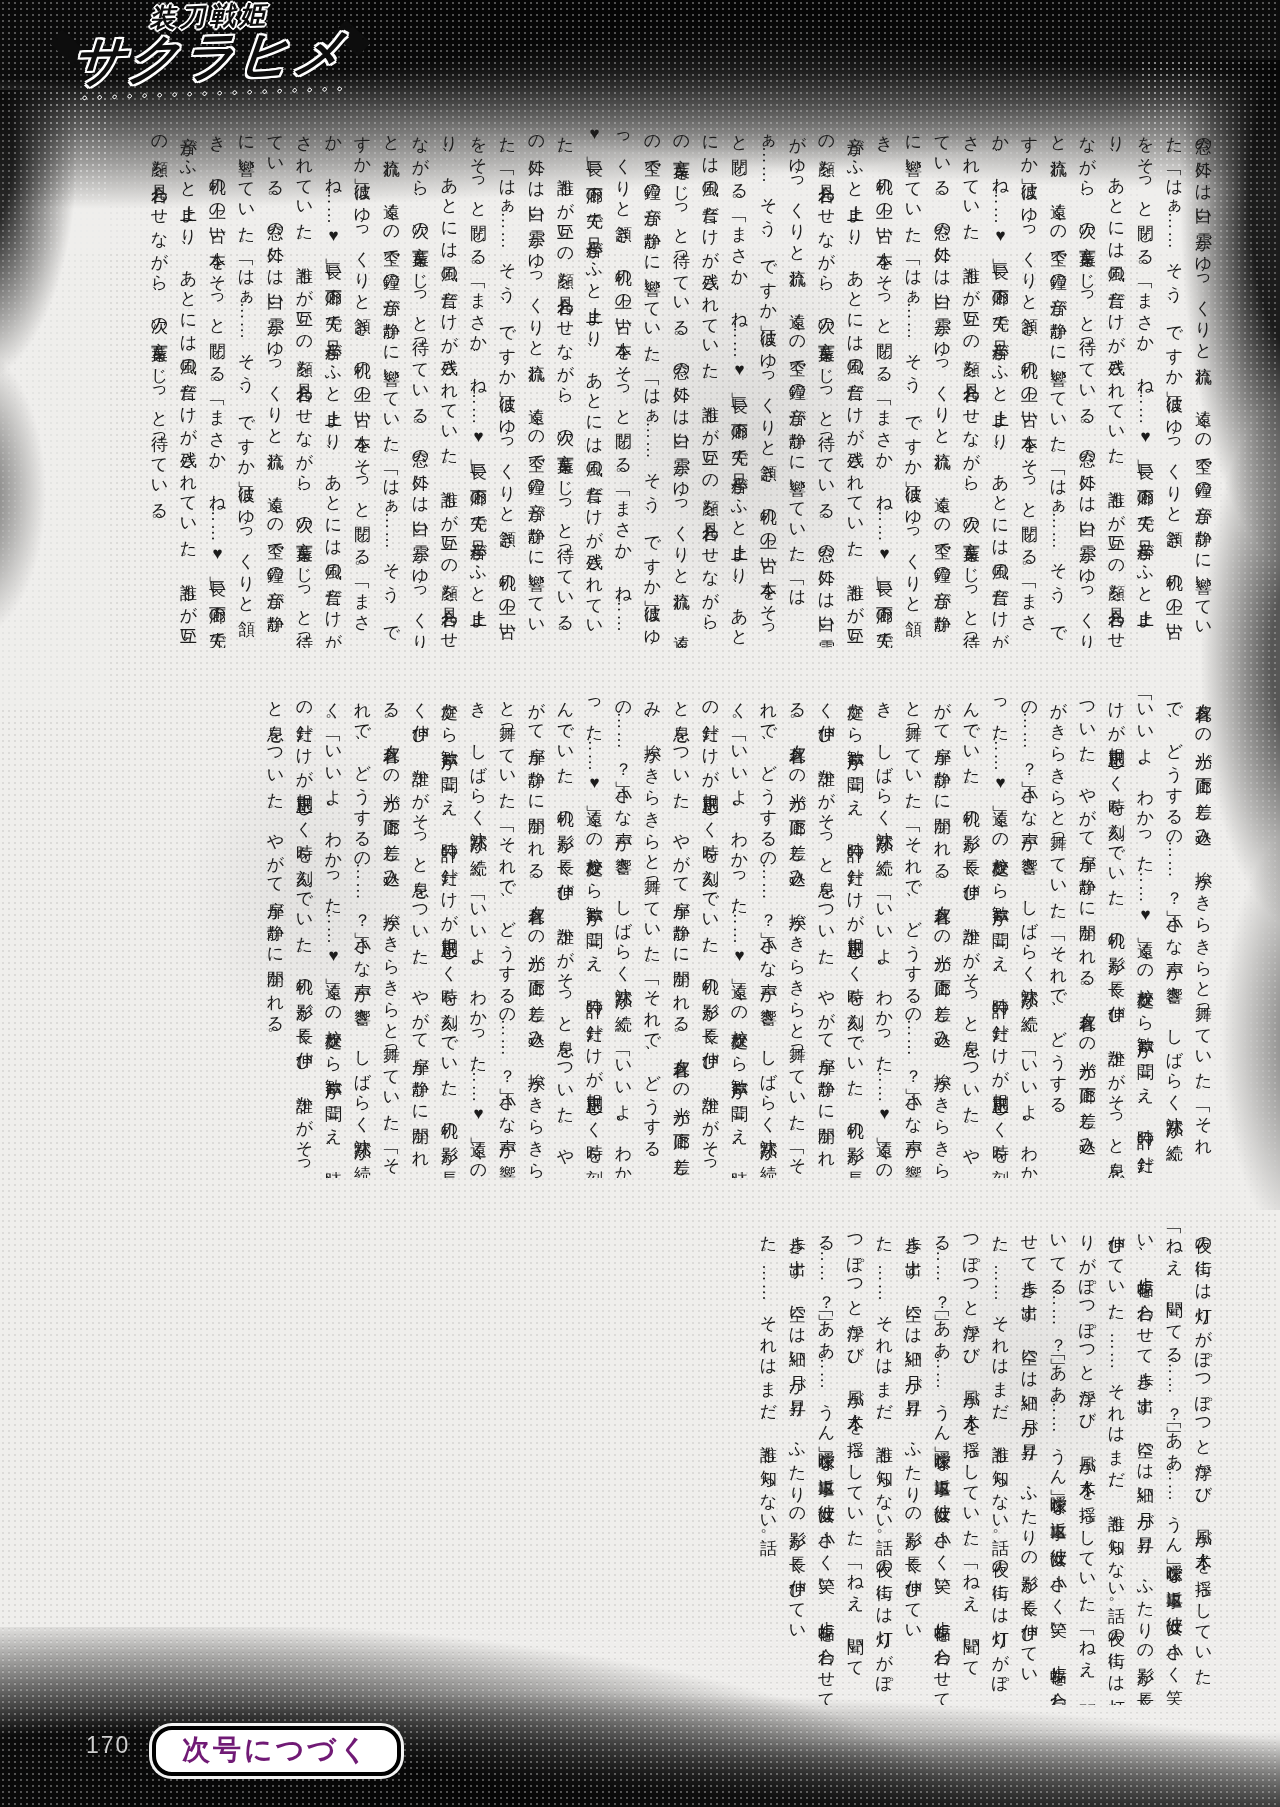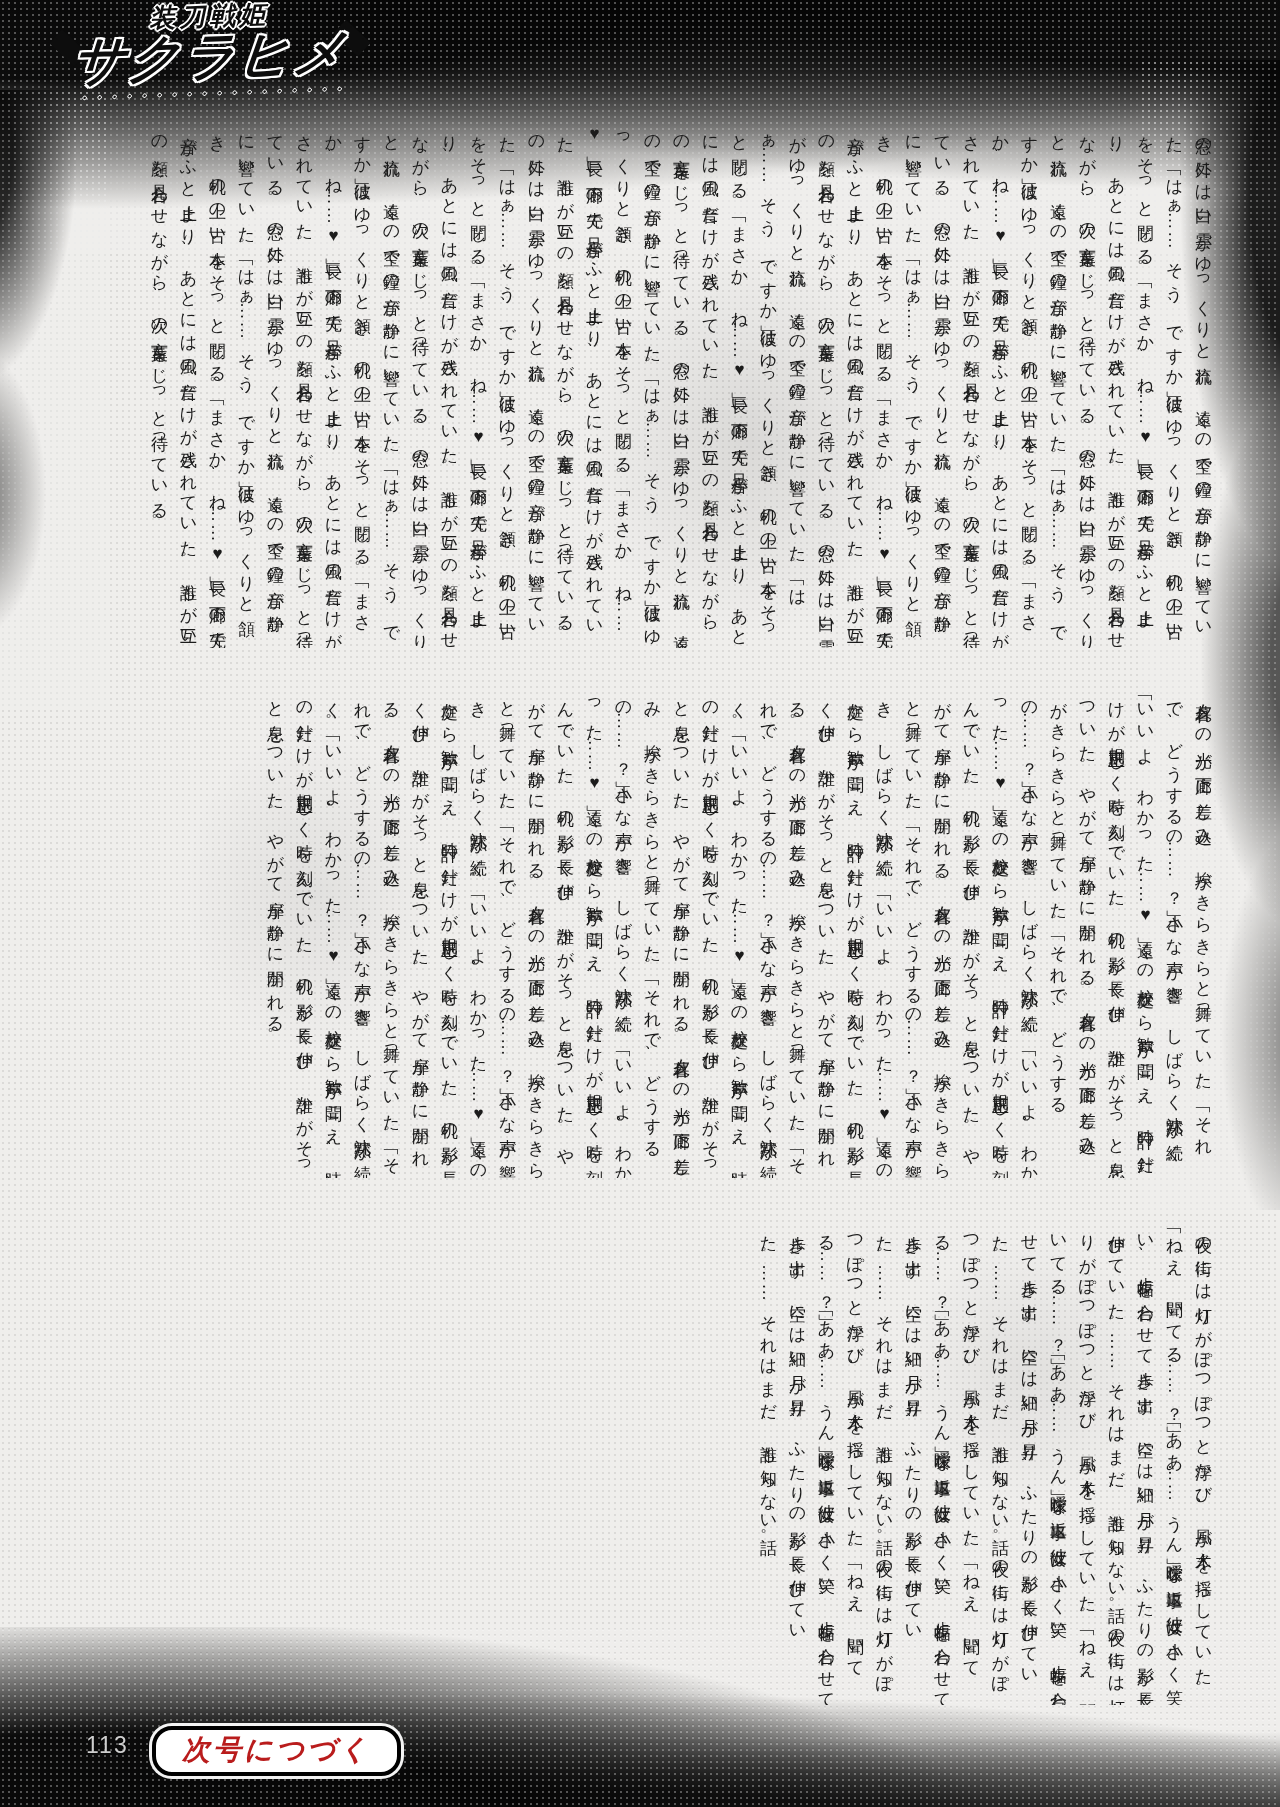--- a/index.html
+++ b/index.html
@@ -106,21 +106,21 @@
     font-family:"Liberation Sans","DejaVu Sans",sans-serif;
     text-shadow:0 0 3px rgba(0,0,0,0.6);
   }
   .next-banner{
     position:absolute;left:152px;top:1726px;z-index:7;
     background:#ffffff;border:4px solid #000;border-radius:20px;
     box-shadow:0 0 0 3px rgba(255,255,255,0.95);
     padding:6px 26px 8px 26px;
   }
   .next-banner span{
-    font-size:28px;font-weight:bold;font-style:italic;color:#b91c1c;
+    font-size:28px;font-weight:bold;color:#701a75;
     letter-spacing:3px;line-height:1;
   }
 </style>
 </head>
 <body>
 
 <div class="dots-dark"></div>
 <div class="wash wash-a"></div>
 <div class="wash wash-b"></div>
 <div class="wash wash-c"></div>
@@ -134,16 +134,16 @@
   <div class="burst burst-right"></div>
   <div class="logo-top">装刀戦姫</div>
   <div class="logo-main">サクラヒメ</div>
   <div class="logo-sub">・・・・・・・・・・・・・・・・・・</div>
 </div>
 
 <div class="band band-1">窓の外には白い雲がゆっくりと流れ、遠くの空で鐘の音が静かに響いていた。「はぁ……そう、ですか」彼はゆっくりと頷き、机の上の古い本をそっと閉じる。「まさか、ね……♥」長い廊下の先で足音がふと止まり、あとには風の音だけが残されていた。誰もが互いの顔を見合わせながら、次の言葉をじっと待っている。窓の外には白い雲がゆっくりと流れ、遠くの空で鐘の音が静かに響いていた。「はぁ……そう、ですか」彼はゆっくりと頷き、机の上の古い本をそっと閉じる。「まさか、ね……♥」長い廊下の先で足音がふと止まり、あとには風の音だけが残されていた。誰もが互いの顔を見合わせながら、次の言葉をじっと待っている。窓の外には白い雲がゆっくりと流れ、遠くの空で鐘の音が静かに響いていた。「はぁ……そう、ですか」彼はゆっくりと頷き、机の上の古い本をそっと閉じる。「まさか、ね……♥」長い廊下の先で足音がふと止まり、あとには風の音だけが残されていた。誰もが互いの顔を見合わせながら、次の言葉をじっと待っている。窓の外には白い雲がゆっくりと流れ、遠くの空で鐘の音が静かに響いていた。「はぁ……そう、ですか」彼はゆっくりと頷き、机の上の古い本をそっと閉じる。「まさか、ね……♥」長い廊下の先で足音がふと止まり、あとには風の音だけが残されていた。誰もが互いの顔を見合わせながら、次の言葉をじっと待っている。窓の外には白い雲がゆっくりと流れ、遠くの空で鐘の音が静かに響いていた。「はぁ……そう、ですか」彼はゆっくりと頷き、机の上の古い本をそっと閉じる。「まさか、ね……♥」長い廊下の先で足音がふと止まり、あとには風の音だけが残されていた。誰もが互いの顔を見合わせながら、次の言葉をじっと待っている。窓の外には白い雲がゆっくりと流れ、遠くの空で鐘の音が静かに響いていた。「はぁ……そう、ですか」彼はゆっくりと頷き、机の上の古い本をそっと閉じる。「まさか、ね……♥」長い廊下の先で足音がふと止まり、あとには風の音だけが残されていた。誰もが互いの顔を見合わせながら、次の言葉をじっと待っている。窓の外には白い雲がゆっくりと流れ、遠くの空で鐘の音が静かに響いていた。「はぁ……そう、ですか」彼はゆっくりと頷き、机の上の古い本をそっと閉じる。「まさか、ね……♥」長い廊下の先で足音がふと止まり、あとには風の音だけが残されていた。誰もが互いの顔を見合わせながら、次の言葉をじっと待っている。窓の外には白い雲がゆっくりと流れ、遠くの空で鐘の音が静かに響いていた。「はぁ……そう、ですか」彼はゆっくりと頷き、机の上の古い本をそっと閉じる。「まさか、ね……♥」長い廊下の先で足音がふと止まり、あとには風の音だけが残されていた。誰もが互いの顔を見合わせながら、次の言葉をじっと待っている。</div>
 <div class="band band-2">夕暮れの光が廊下に差し込み、埃がきらきらと舞っていた。「それで、どうするの……？」小さな声が響き、しばらく沈黙が続く。「いいよ、わかった……♥」遠くの校庭から歓声が聞こえ、時計の針だけが規則正しく時を刻んでいた。机の影が長く伸び、誰かがそっと息をついた。やがて扉が静かに開かれる。夕暮れの光が廊下に差し込み、埃がきらきらと舞っていた。「それで、どうするの……？」小さな声が響き、しばらく沈黙が続く。「いいよ、わかった……♥」遠くの校庭から歓声が聞こえ、時計の針だけが規則正しく時を刻んでいた。机の影が長く伸び、誰かがそっと息をついた。やがて扉が静かに開かれる。夕暮れの光が廊下に差し込み、埃がきらきらと舞っていた。「それで、どうするの……？」小さな声が響き、しばらく沈黙が続く。「いいよ、わかった……♥」遠くの校庭から歓声が聞こえ、時計の針だけが規則正しく時を刻んでいた。机の影が長く伸び、誰かがそっと息をついた。やがて扉が静かに開かれる。夕暮れの光が廊下に差し込み、埃がきらきらと舞っていた。「それで、どうするの……？」小さな声が響き、しばらく沈黙が続く。「いいよ、わかった……♥」遠くの校庭から歓声が聞こえ、時計の針だけが規則正しく時を刻んでいた。机の影が長く伸び、誰かがそっと息をついた。やがて扉が静かに開かれる。夕暮れの光が廊下に差し込み、埃がきらきらと舞っていた。「それで、どうするの……？」小さな声が響き、しばらく沈黙が続く。「いいよ、わかった……♥」遠くの校庭から歓声が聞こえ、時計の針だけが規則正しく時を刻んでいた。机の影が長く伸び、誰かがそっと息をついた。やがて扉が静かに開かれる。夕暮れの光が廊下に差し込み、埃がきらきらと舞っていた。「それで、どうするの……？」小さな声が響き、しばらく沈黙が続く。「いいよ、わかった……♥」遠くの校庭から歓声が聞こえ、時計の針だけが規則正しく時を刻んでいた。机の影が長く伸び、誰かがそっと息をついた。やがて扉が静かに開かれる。夕暮れの光が廊下に差し込み、埃がきらきらと舞っていた。「それで、どうするの……？」小さな声が響き、しばらく沈黙が続く。「いいよ、わかった……♥」遠くの校庭から歓声が聞こえ、時計の針だけが規則正しく時を刻んでいた。机の影が長く伸び、誰かがそっと息をついた。やがて扉が静かに開かれる。</div>
 <div class="band band-3">夜の街には灯りがぽつぽつと浮かび、風が木々を揺らしていた。「ねえ、聞いてる……？」「ああ……うん」曖昧な返事に彼女は小さく笑い、歩幅を合わせて歩き出す。空には細い月が昇り、ふたりの影が長く伸びていた。……それはまだ、誰も知らない話。夜の街には灯りがぽつぽつと浮かび、風が木々を揺らしていた。「ねえ、聞いてる……？」「ああ……うん」曖昧な返事に彼女は小さく笑い、歩幅を合わせて歩き出す。空には細い月が昇り、ふたりの影が長く伸びていた。……それはまだ、誰も知らない話。夜の街には灯りがぽつぽつと浮かび、風が木々を揺らしていた。「ねえ、聞いてる……？」「ああ……うん」曖昧な返事に彼女は小さく笑い、歩幅を合わせて歩き出す。空には細い月が昇り、ふたりの影が長く伸びていた。……それはまだ、誰も知らない話。夜の街には灯りがぽつぽつと浮かび、風が木々を揺らしていた。「ねえ、聞いてる……？」「ああ……うん」曖昧な返事に彼女は小さく笑い、歩幅を合わせて歩き出す。空には細い月が昇り、ふたりの影が長く伸びていた。……それはまだ、誰も知らない話。</div>
 
-<div class="page-number">113</div>
+<div class="page-number">170</div>
 <div class="next-banner">
   <span>次号につづく</span>
 </div>
 
 </body></html>

